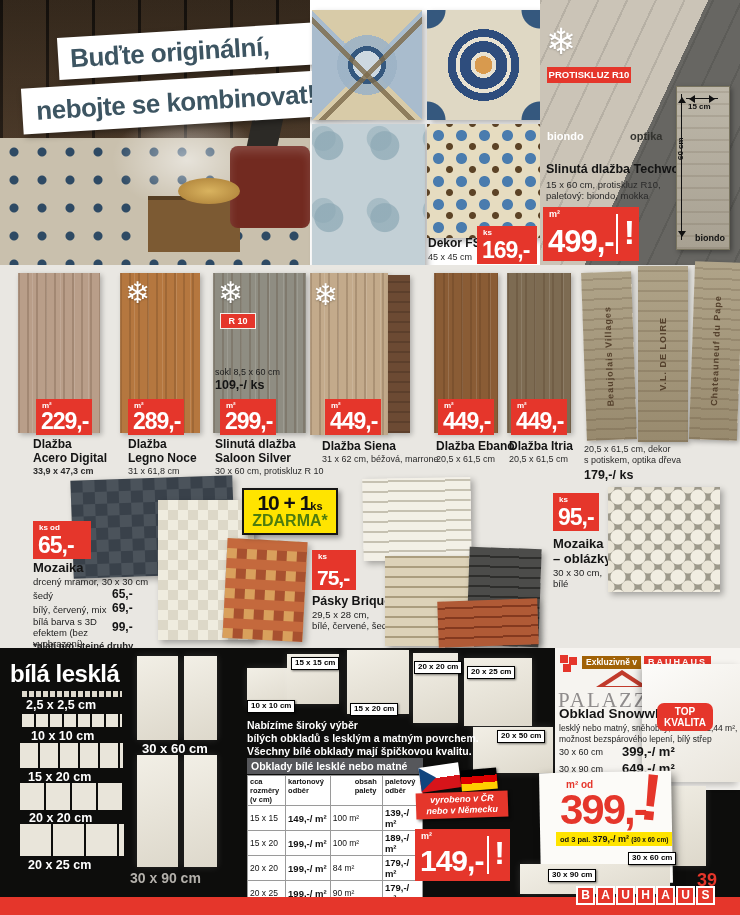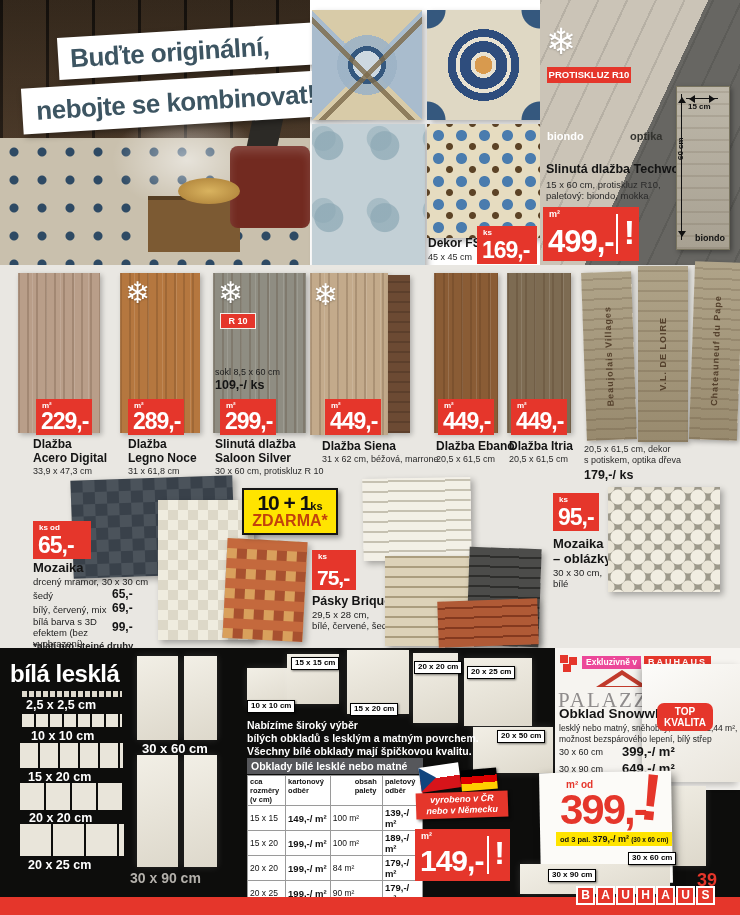--- a/index.html
+++ b/index.html
@@ -71,21 +71,21 @@
   .bricks-white{background:repeating-linear-gradient(0deg,#f3f0e7 0 8px,#c6c1b2 8px 10px);}
   .bricks-beige{background:repeating-linear-gradient(0deg,#ddd2b8 0 8px,#ab9d7e 8px 10px);}
   .bricks-dark{background:repeating-linear-gradient(0deg,#4c4c4a 0 8px,#2e2e2c 8px 10px);}
   .bricks-red{background:repeating-linear-gradient(0deg,#b05a36 0 8px,#84391f 8px 10px);}
   .imgshadow{box-shadow:3px 3px 6px rgba(0,0,0,.3);}
 
   .promo{position:absolute;left:242px;top:488px;width:92px;background:#ffe400;border:2px solid #151515;
          text-align:center;box-shadow:3px 3px 5px rgba(0,0,0,.35);z-index:6;padding:2px 0 3px;}
   .promo .l1{font-weight:700;font-size:21px;letter-spacing:-1px;color:#111;line-height:1;}
   .promo .l1 small{font-size:11px;letter-spacing:0;}
-  .promo .l2{font-weight:700;font-size:16px;color:#c2410c;line-height:1.05;}
+  .promo .l2{font-weight:700;font-size:16px;color:#4d7c0f;line-height:1.05;}
 
   .mozh{position:absolute;font-weight:700;font-size:13px;color:#141414;}
   .mozd{position:absolute;font-size:9.5px;color:#222;}
   .mozp{position:absolute;font-weight:700;font-size:12px;color:#141414;}
 
   
   .techphoto{left:540px;top:0;width:200px;height:265px;
      background:repeating-linear-gradient(115deg,rgba(0,0,0,.10) 0 2px,transparent 2px 26px),
                 linear-gradient(115deg,#cbc4b7 0 52%,#676662 52%);}
   .vplank{left:676px;top:86px;width:52px;height:162px;position:absolute;
@@ -119,21 +119,21 @@
   .flag{position:absolute;box-shadow:1px 1px 3px rgba(0,0,0,.5);}
   .flag-cz{background:linear-gradient(#fff 0 50%,#d7141a 50%);}
   .flag-cz::after{content:"";position:absolute;left:0;top:0;border-top:12.5px solid transparent;border-bottom:12.5px solid transparent;border-left:16px solid #11457e;}
   .flag-de{background:linear-gradient(#000 0 33%,#d00 33% 66%,#ffce00 66%);}
   .origin{position:absolute;background:#e5362b;color:#fff;font-style:italic;font-weight:700;font-size:9px;
           text-align:center;transform:rotate(-2deg);padding:2px 4px;line-height:1.2;box-shadow:2px 2px 3px rgba(0,0,0,.5);white-space:nowrap;}
 
   
   .rightpanel{left:555px;top:648px;width:185px;height:142px;background:#f6f4f0;}
   .tilesicon{position:absolute;width:8px;height:8px;background:#e5362b;box-shadow:9px 2px 0 #e5362b,3px 9px 0 #e5362b;}
-  .exclbox{position:absolute;background:#ec4899;color:#fff;font-weight:700;font-size:8.5px;padding:2px 4px;line-height:1;}
+  .exclbox{position:absolute;background:#a16207;color:#fff;font-weight:700;font-size:8.5px;padding:2px 4px;line-height:1;}
   .bh-small{position:absolute;background:#e5362b;color:#fff;font-weight:700;font-size:9px;letter-spacing:2px;padding:2px 4px;line-height:1;}
   .roof{position:absolute;width:0;height:0;border-left:26px solid transparent;border-right:26px solid transparent;border-bottom:17px solid #c13a2b;}
   .roof-in{position:absolute;width:0;height:0;border-left:17px solid transparent;border-right:17px solid transparent;border-bottom:11px solid #f6f4f0;}
   .palazzo{position:absolute;font-family:"Liberation Serif",serif;font-size:21px;color:#8f8c8c;letter-spacing:2px;}
   .palazzo sup{font-size:8px;}
   .sw-name{position:absolute;font-weight:700;font-size:13.5px;color:#141414;}
   .sw-desc{position:absolute;font-size:8.5px;color:#222;white-space:nowrap;}
   .sw-size{position:absolute;font-size:9px;color:#222;}
   .sw-price{position:absolute;font-weight:700;font-size:13px;color:#141414;}
 
@@ -205,21 +205,21 @@
   <div class="dimlabel" style="left:695px;top:233px;font-size:9px;">biondo</div>
 
   <div class="abs grayband"></div>
 
   <div class="wood grain" style="left:18px;top:273px;width:82px;height:160px;background-color:#b99e89;"></div>
   <div class="pb" style="left:36px;top:399px;width:56px;height:36px;">
     <span class="u">m²</span>
     <span class="v">229,-</span>
   </div>
   <div class="pname" style="left:33px;top:437px;"><span>Dlažba</span><br><span>Acero Digital</span></div>
-  <div class="psize" style="left:33px;top:466px;">33,9 x 47,3 cm</div>
+  <div class="psize" style="left:33px;top:466px;font-weight:bold;">33,9 x 47,3 cm</div>
 
   <div class="wood grain" style="left:120px;top:273px;width:80px;height:160px;background-color:#b5773f;"></div>
   <div class="snow" style="left:125px;top:278px;">❄</div>
   <div class="pb" style="left:128px;top:399px;width:56px;height:36px;">
     <span class="u">m²</span>
     <span class="v">289,-</span>
   </div>
   <div class="pname" style="left:128px;top:437px;"><span>Dlažba</span><br><span>Legno Noce</span></div>
   <div class="psize" style="left:128px;top:466px;">31 x 61,8 cm</div>
 

